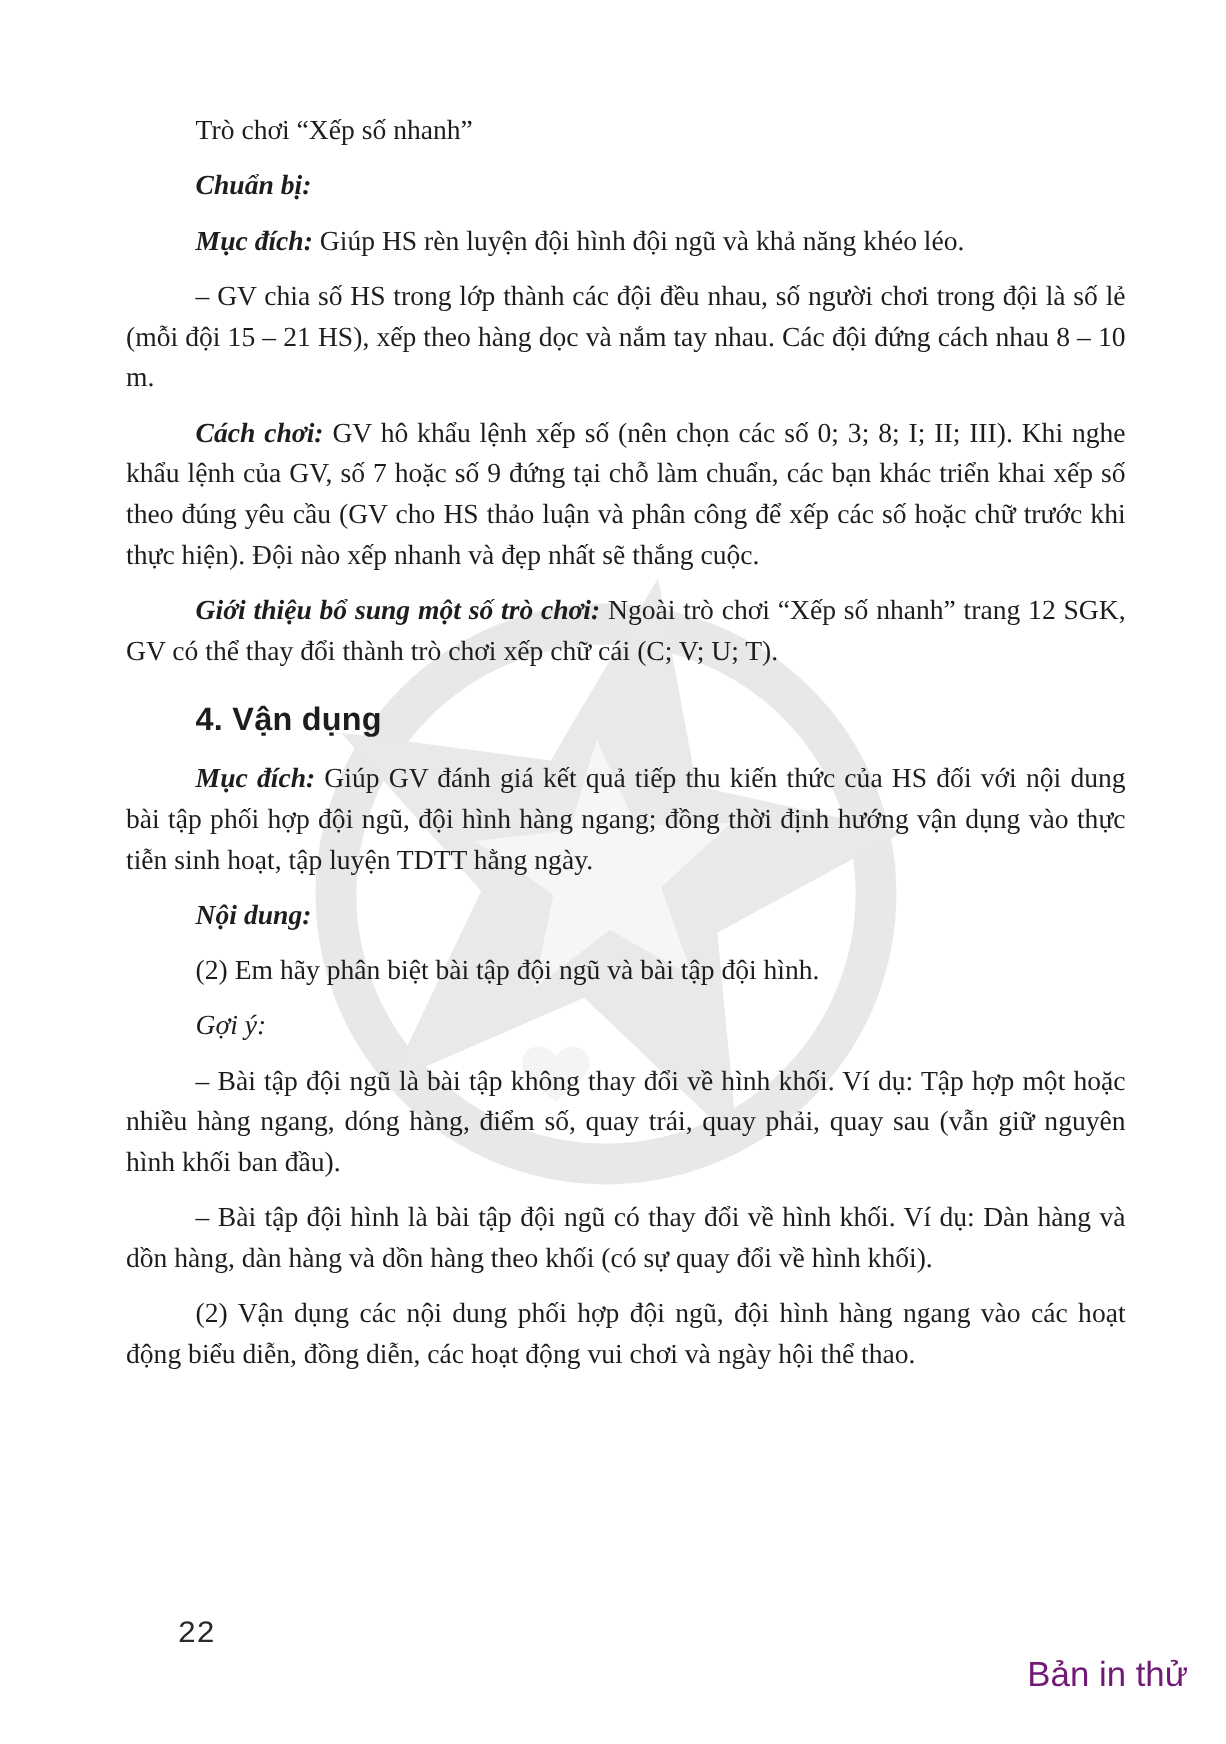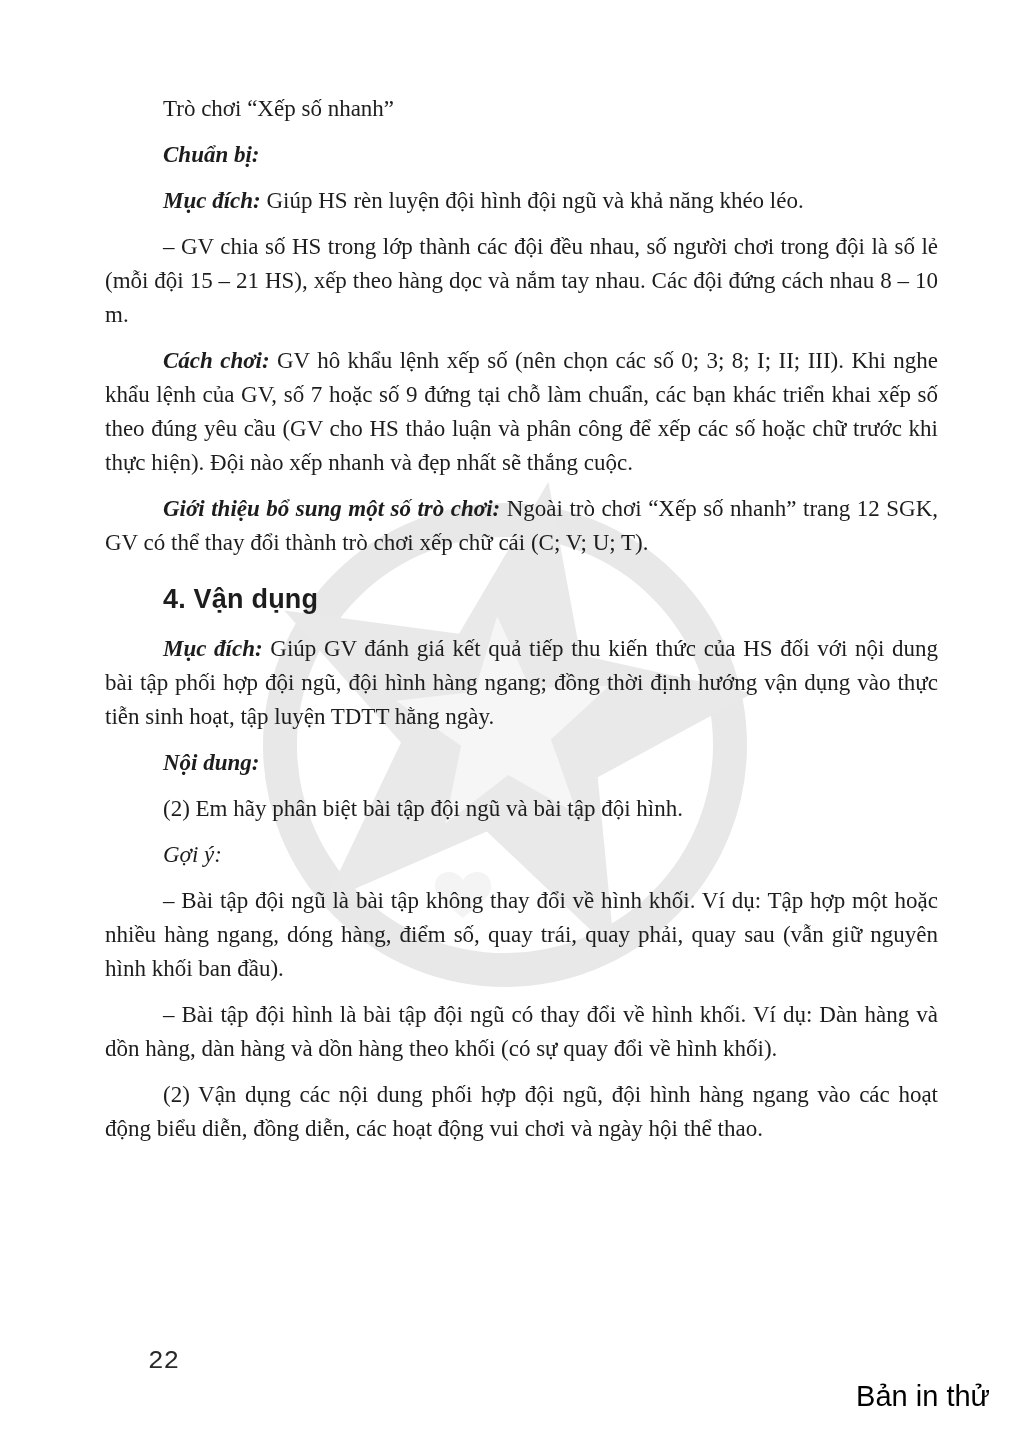--- a/index.html
+++ b/index.html
@@ -39,21 +39,21 @@
     letter-spacing:0.2px;
   }
   .page-number{
     position:absolute;left:103px;top:1346px;
     font-family:Liberation Mono, monospace;
     font-size:26px;color:#2a2a2a;z-index:1;margin-left:45px;
   }
   .proof-label{
     position:absolute;right:32px;top:1380px;
     font-family:"Liberation Sans", sans-serif;
-    font-size:29px;color:#000000;z-index:1;
+    font-size:29px;color:#701a75;z-index:1;
   }
 </style>
 </head>
 <body>
 
 <div class="page">
 
   <svg class="watermark" viewBox="0 0 1022 1453" xmlns="http://www.w3.org/2000/svg" aria-hidden="true">
     <circle cx="505" cy="745" r="225" fill="none" stroke="#e8e8e8" stroke-width="34"></circle>
     <g transform="translate(505,728) rotate(10)">

